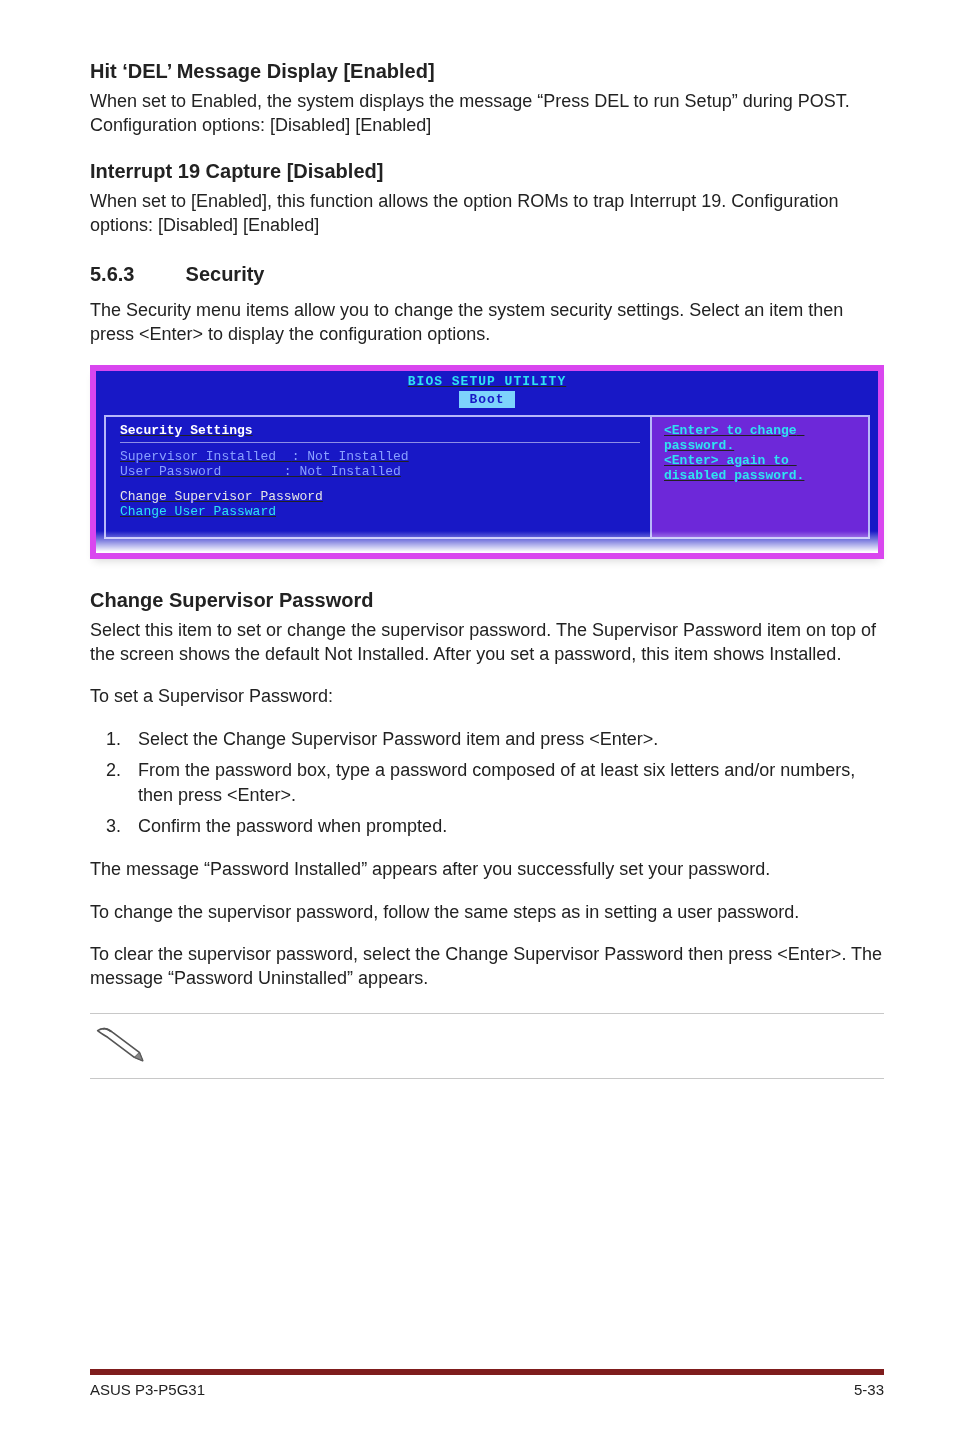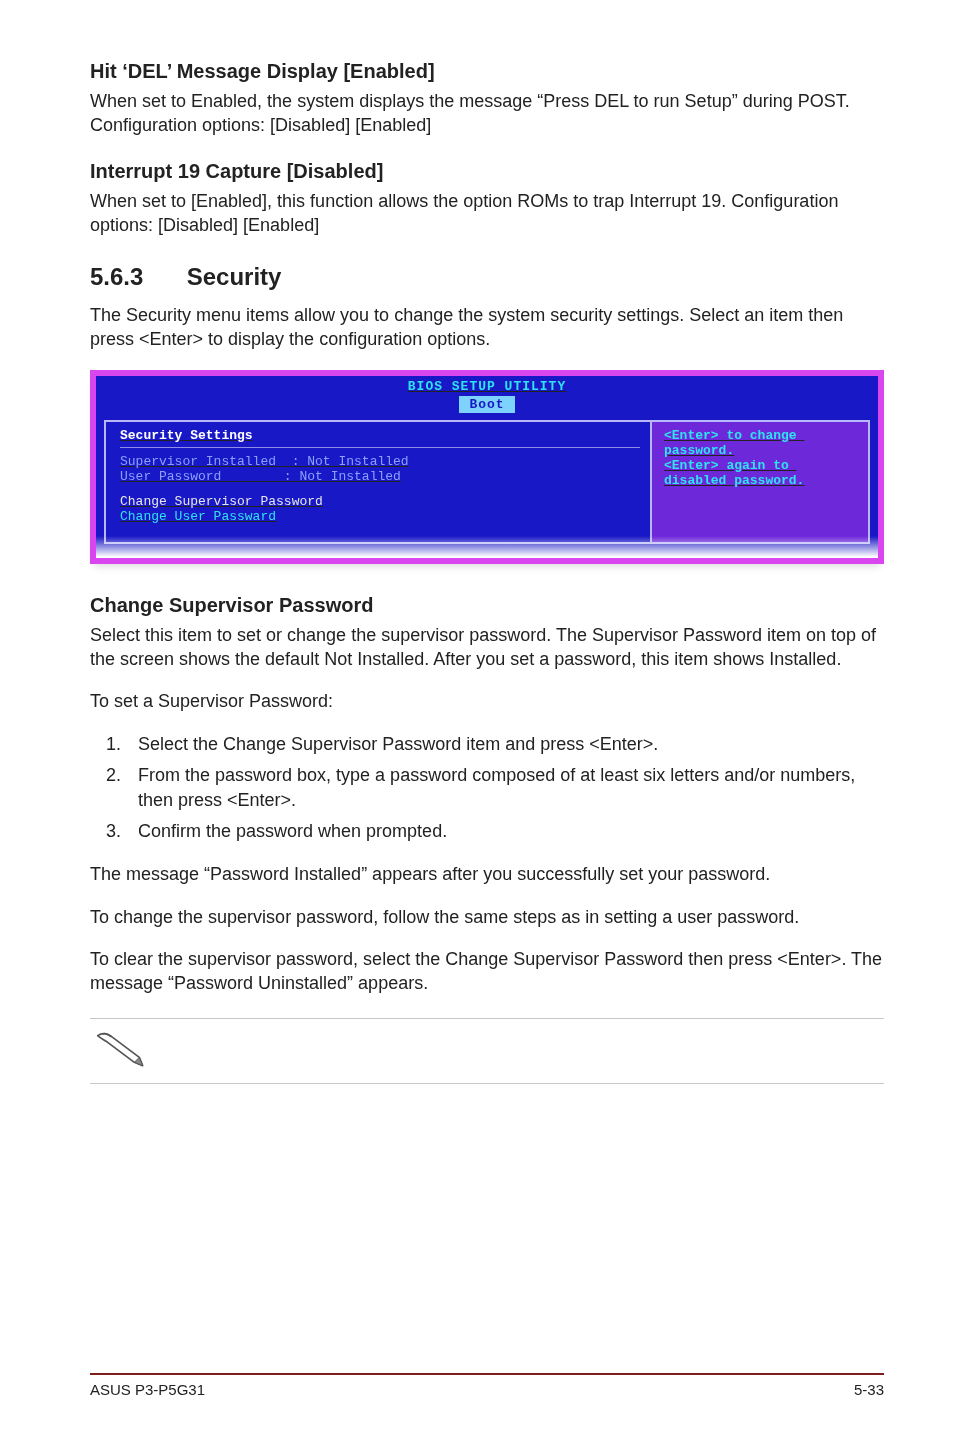--- a/index.html
+++ b/index.html
@@ -20,21 +20,21 @@
     font-size: 20px;
     font-weight: bold;
     margin: 0 0 6px 0;
   }
   p.setting-desc {
     font-size: 18px;
     line-height: 1.35;
     margin: 0 0 22px 0;
   }
   h2.section-title {
-    font-size: 24px;
+    font-size: 20px;
     font-weight: bold;
     margin: 26px 0 12px 0;
   }
   .section-no { display: inline-block; width: 90px; }
   p.body {
     font-size: 18px;
     line-height: 1.35;
     margin: 0 0 18px 0;
   }
   ol.steps {
@@ -142,21 +142,21 @@
   .note-icon svg { width: 54px; height: 40px; }
   .note-text {
     font-size: 15px;
     line-height: 1.35;
   }
 
   
   .footer {
     position: absolute;
     left: 90px; right: 70px; bottom: 40px;
-    border-top: 2px solid #7f1d1d;
+    border-top: 6px solid #7f1d1d;
     padding-top: 6px;
     font-size: 15px;
     display: flex;
     justify-content: space-between;
   }
 </style>
 </head>
 <body>
 
 <h3 class="setting-title">Hit ‘DEL’ Message Display [Enabled]</h3>

